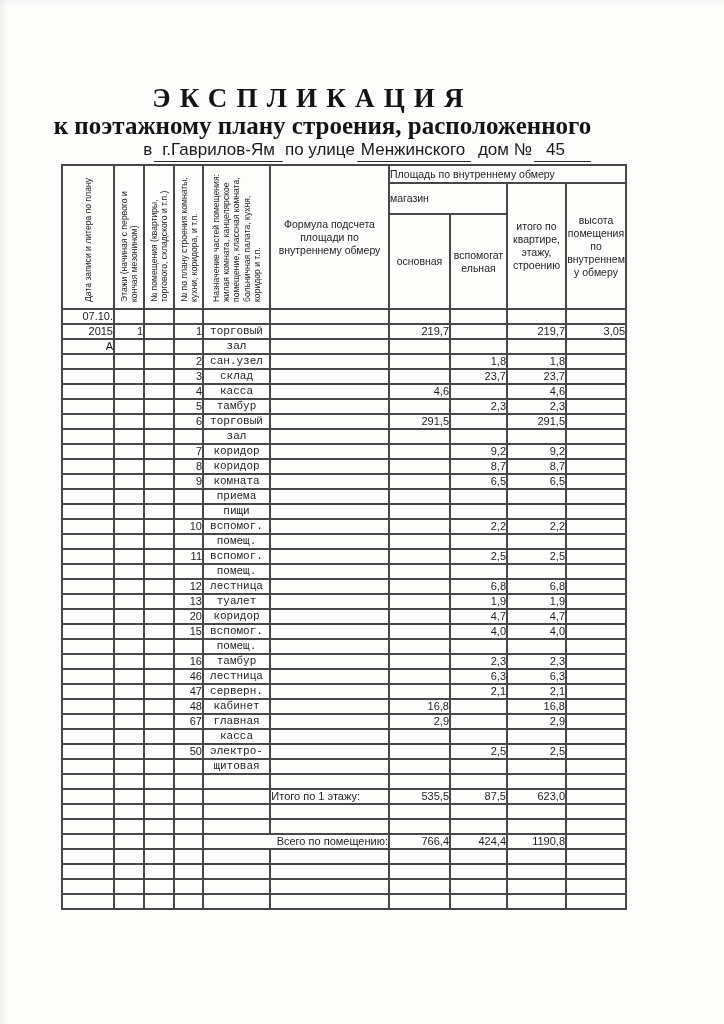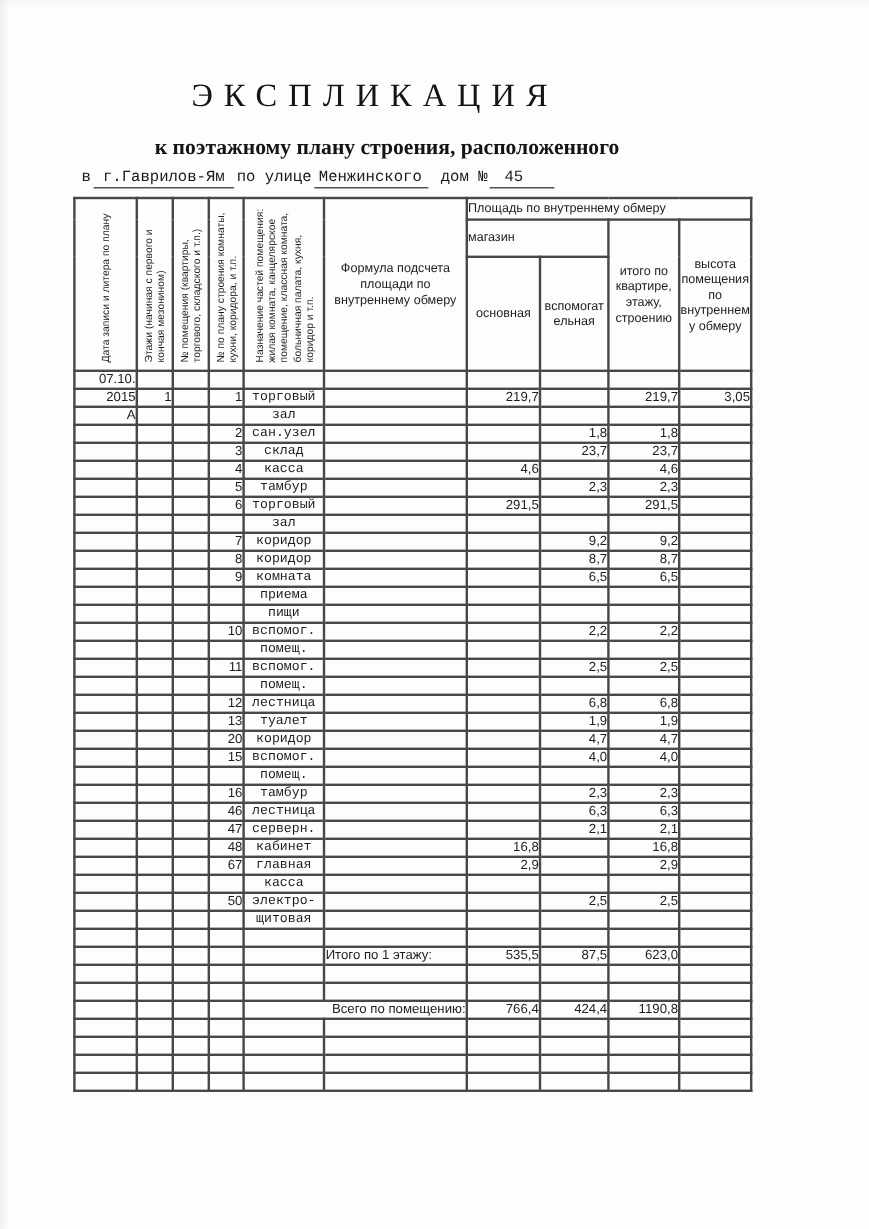--- a/index.html
+++ b/index.html
@@ -12,38 +12,39 @@
     overflow:hidden;
   }
   .page{
     position:absolute;inset:0;
     background:linear-gradient(90deg, rgba(0,0,0,0.05) 0px, rgba(0,0,0,0) 8px),
                linear-gradient(180deg, rgba(0,0,0,0.03) 0px, rgba(0,0,0,0) 6px),
                #fdfdfc;
   }
   
   .title{
-    position:absolute;left:40px;top:64px;width:545px;
+    position:absolute;left:40px;top:83px;width:545px;
     text-align:center;
     font-family:"Liberation Serif",serif;
-    font-weight:normal;font-size:27px;letter-spacing:0.34em;
+    font-weight:bold;font-size:27px;letter-spacing:0.34em;
     color:#141414;
   }
   .subtitle{
     position:absolute;left:40px;top:112px;width:565px;
     text-align:center;
     font-family:"Liberation Serif",serif;
-    font-weight:bold;font-size:18px;
+    font-weight:bold;font-size:25px;
     color:#141414;
   }
   .address{
     position:absolute;left:68px;top:140px;width:600px;
-    font-family:Liberation Mono, monospace;
-    font-size:13px;color:#1a1a1a;
+    font-family:Liberation Sans, sans-serif;
+    font-size:17px;color:#1a1a1a;
     white-space:nowrap;
+    text-align:center;
   }
   .address .u{
     border-bottom:1.6px solid #2a2a2a;
     display:inline-block;
   }
   .address .city{padding:0 8px 1px 8px;margin:0 2px;}
   .address .street{padding:0 6px 1px 4px;margin:0 2px;}
   .address .house{padding:0 26px 1px 12px;margin:0 2px;}
 
   

